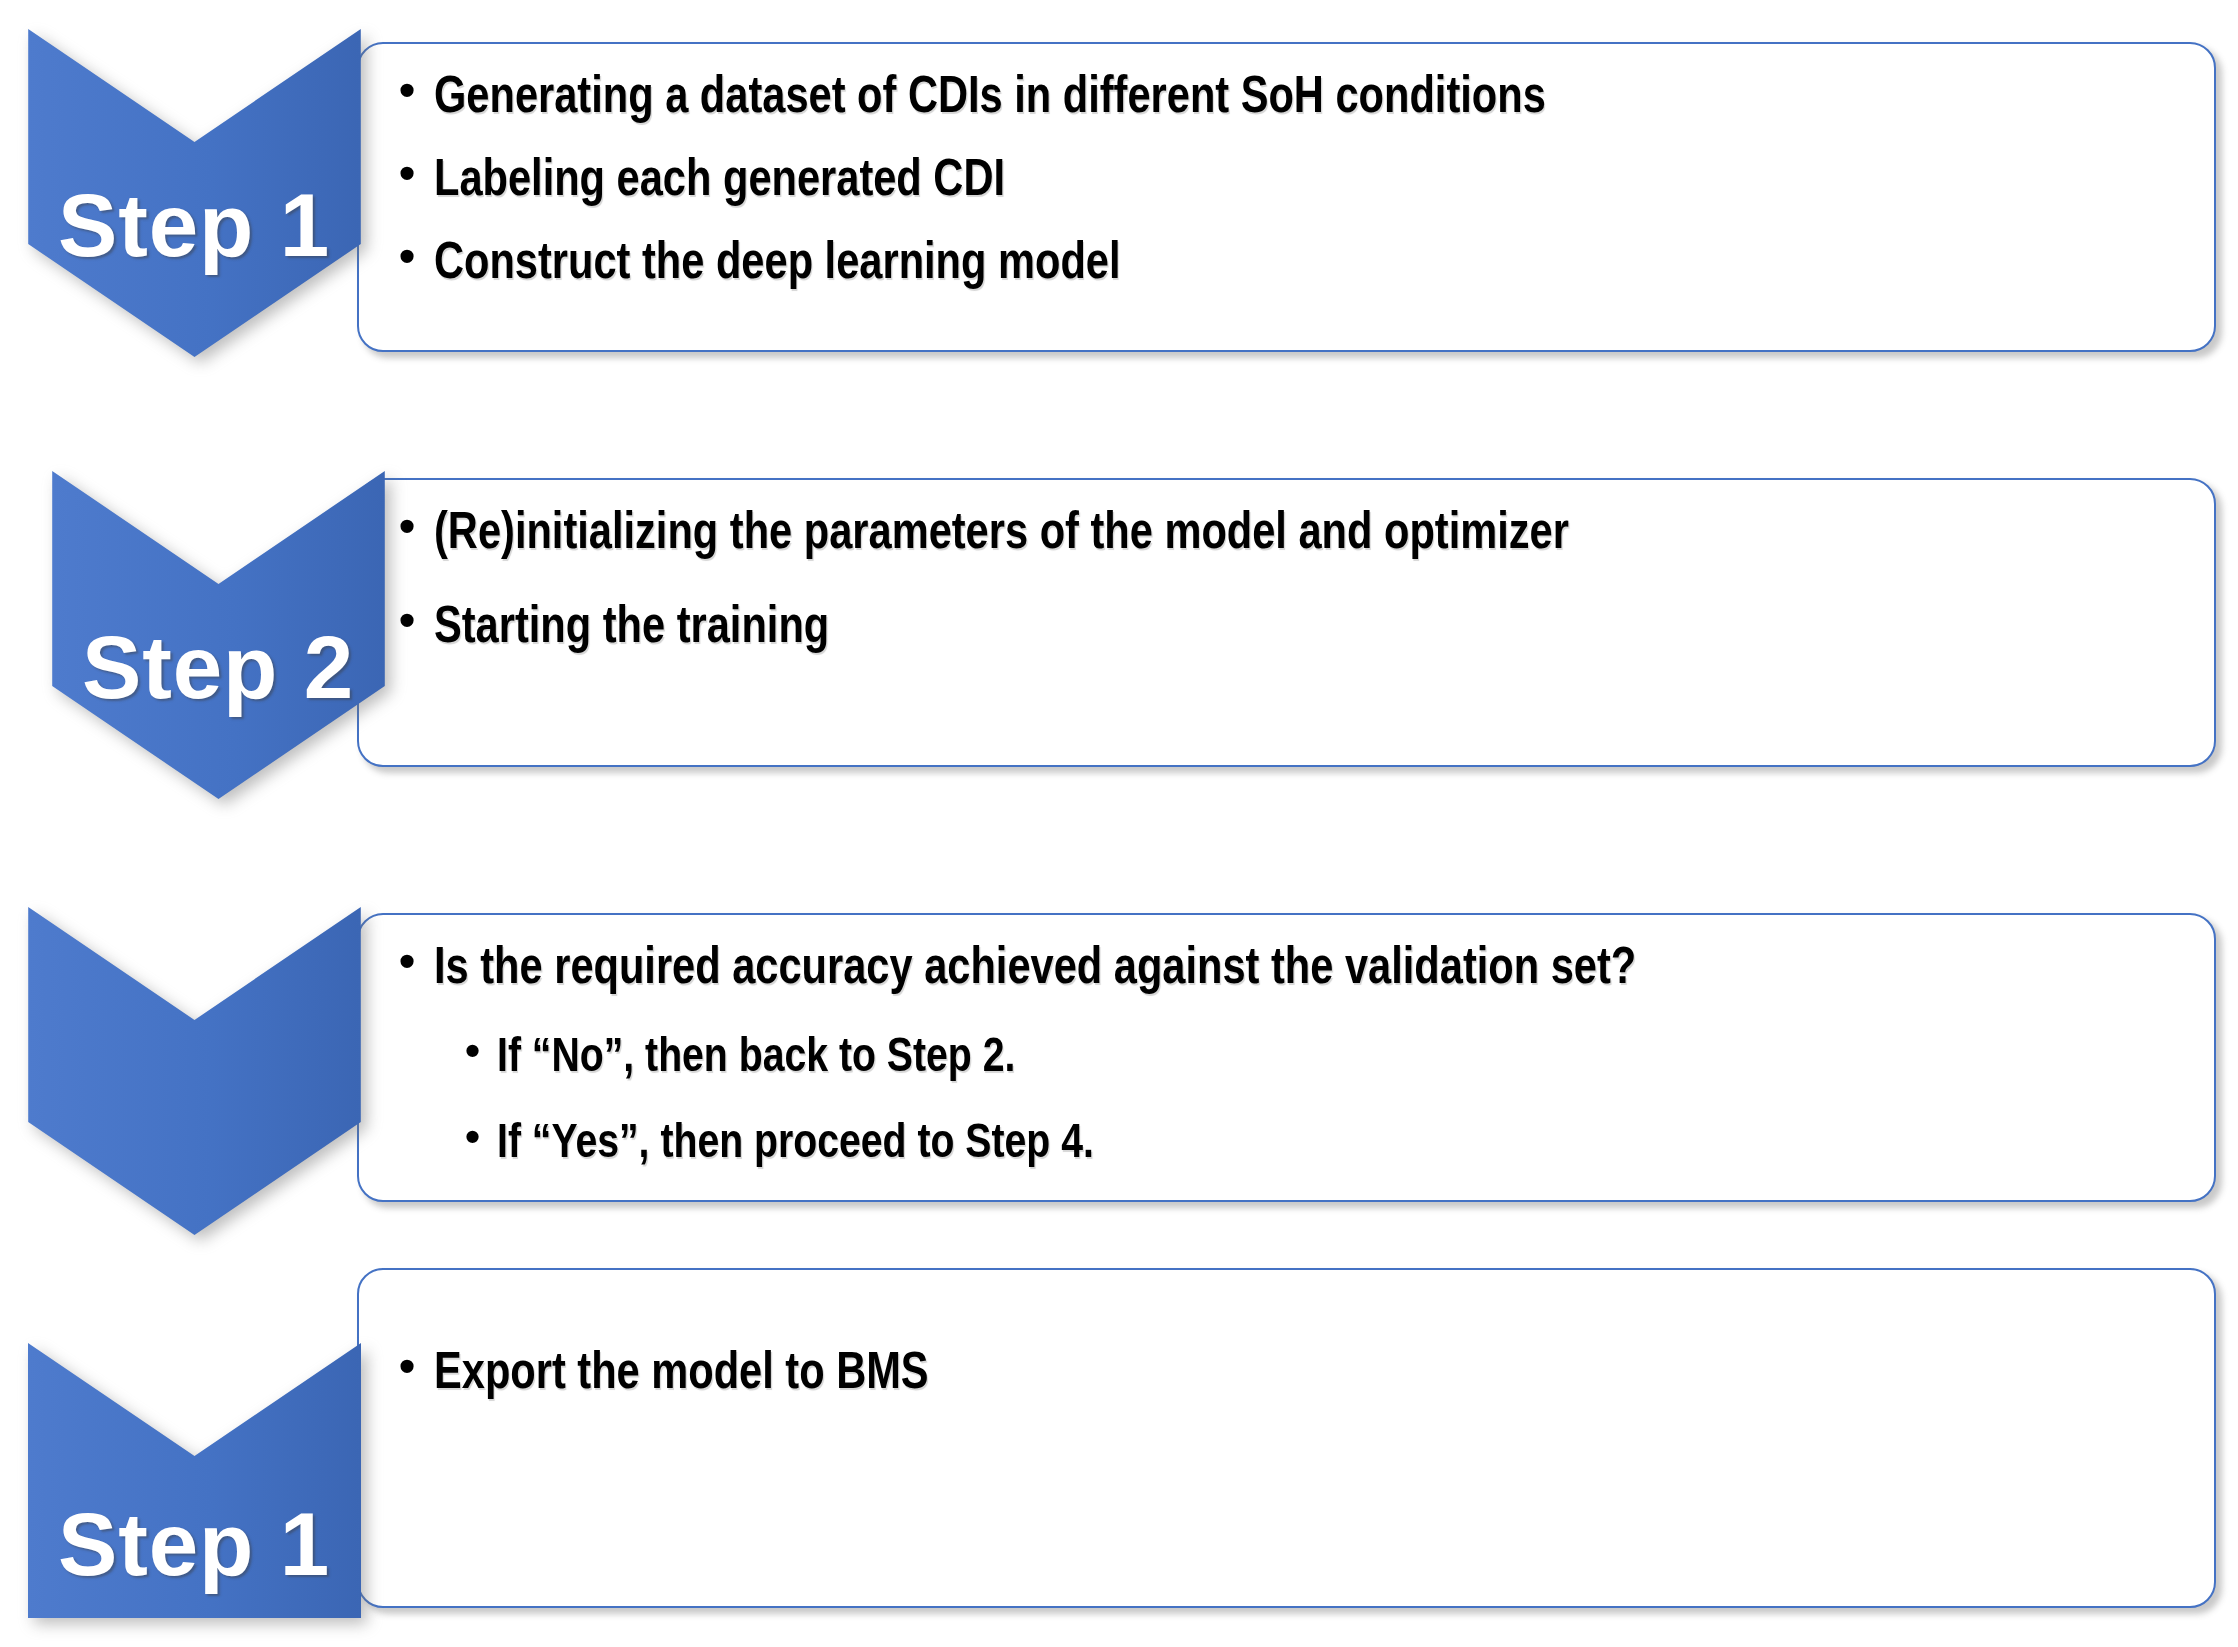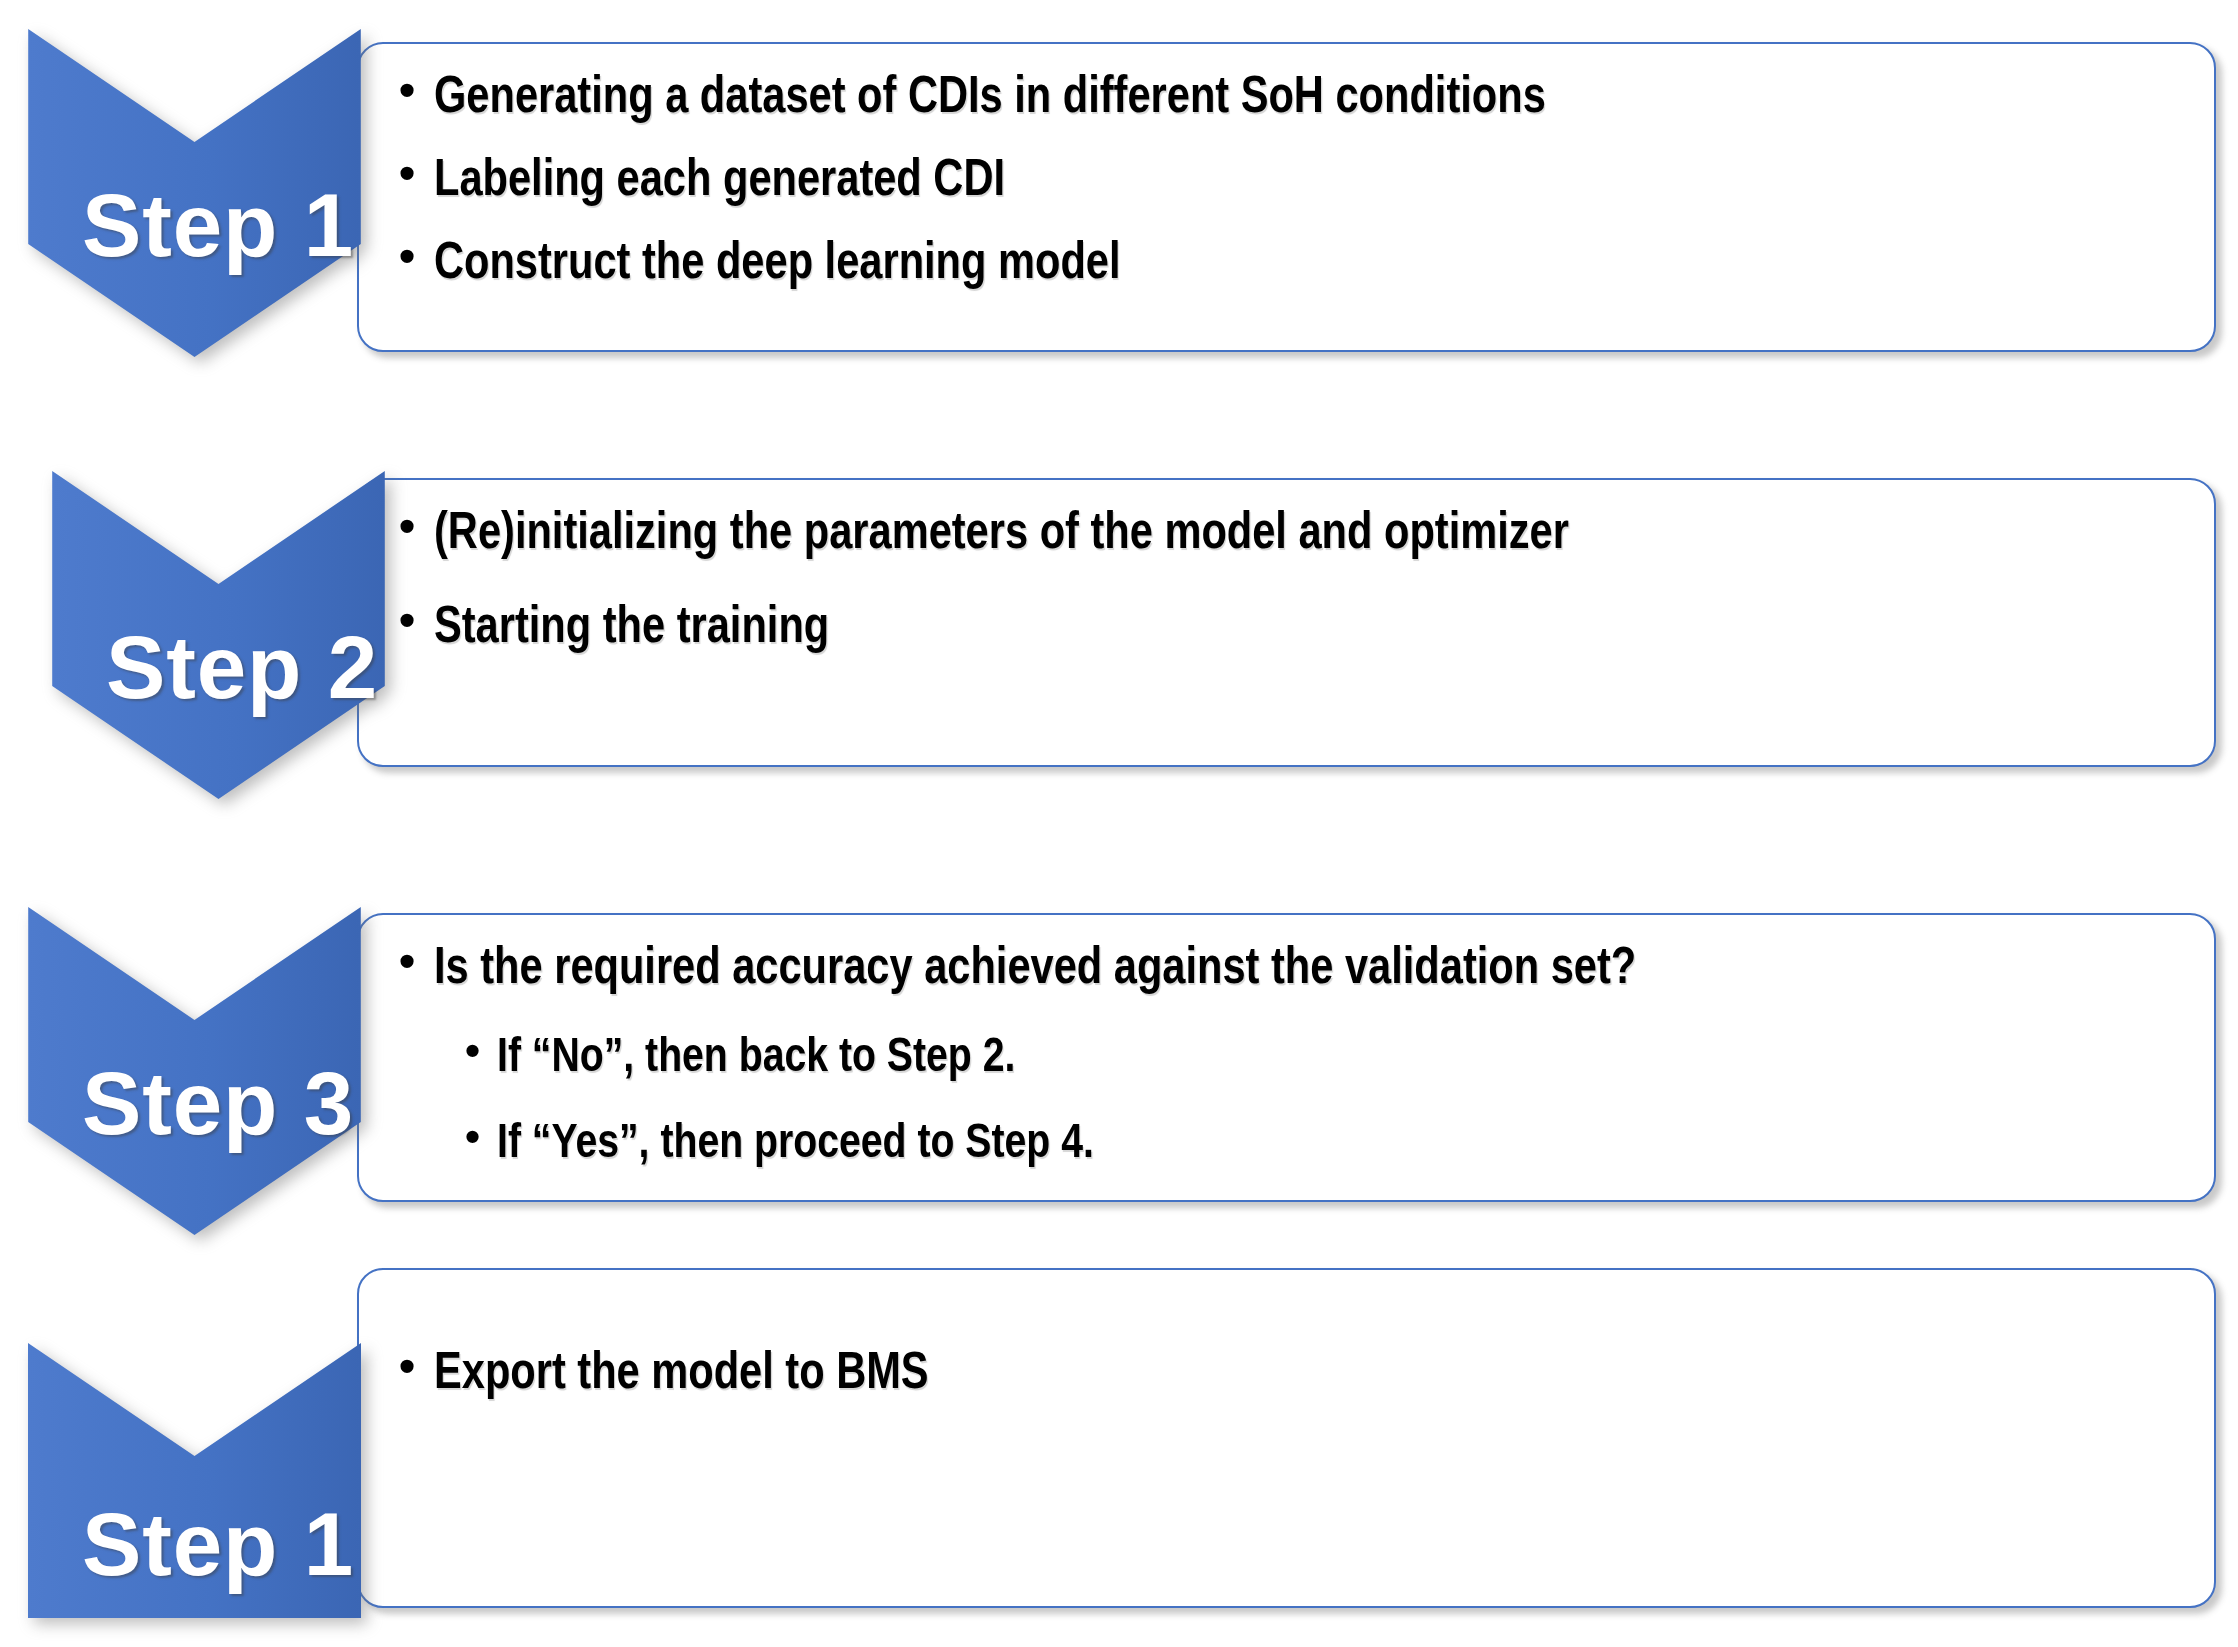--- a/index.html
+++ b/index.html
@@ -92,21 +92,20 @@
     width: 100%;
     text-align: center;
     color: #ffffff;
     font-weight: bold;
     font-size: 89px;
     letter-spacing: 0.8px;
     text-shadow: 2.3px 2.3px 2.3px rgba(60,60,60,0.45);
     pointer-events: none;
     z-index: 4;
     font-family: "Liberation Sans", "DejaVu Sans", sans-serif;
-    padding-left: 24px;
   }
 </style>
 </head>
 <body>
 
 <div id="stage">
 
   <div class="panel" style="left:357px; top:42px; width:1859px; height:310px;">
     <div class="panel-inner top-aligned">
       <div class="bullet b-gap-1">
@@ -186,21 +185,20 @@
     <svg width="333" height="328" viewBox="0 0 436 430" xmlns="http://www.w3.org/2000/svg">
       <defs>
         <linearGradient id="g3" x1="0" y1="0" x2="1" y2="0">
           <stop offset="0%" stop-color="#4E7BCD"></stop>
           <stop offset="55%" stop-color="#4472C4"></stop>
           <stop offset="100%" stop-color="#3B66B4"></stop>
         </linearGradient>
       </defs>
       <polygon points="0,0 218,148 436,0 436,282 218,430 0,282" fill="url(#g3)"></polygon>
     </svg>
-    <div class="chev-label" style="top:145px;">Step 3</div>
   </div>
 
   <div class="panel" style="left:357px; top:1268px; width:1859px; height:340px;">
     <div class="panel-inner" style="justify-content:flex-start; padding-top:67px;">
       <div class="bullet">
         <span class="dot">•</span>
         <span class="btext">Export the model to BMS</span>
       </div>
     </div>
   </div>

